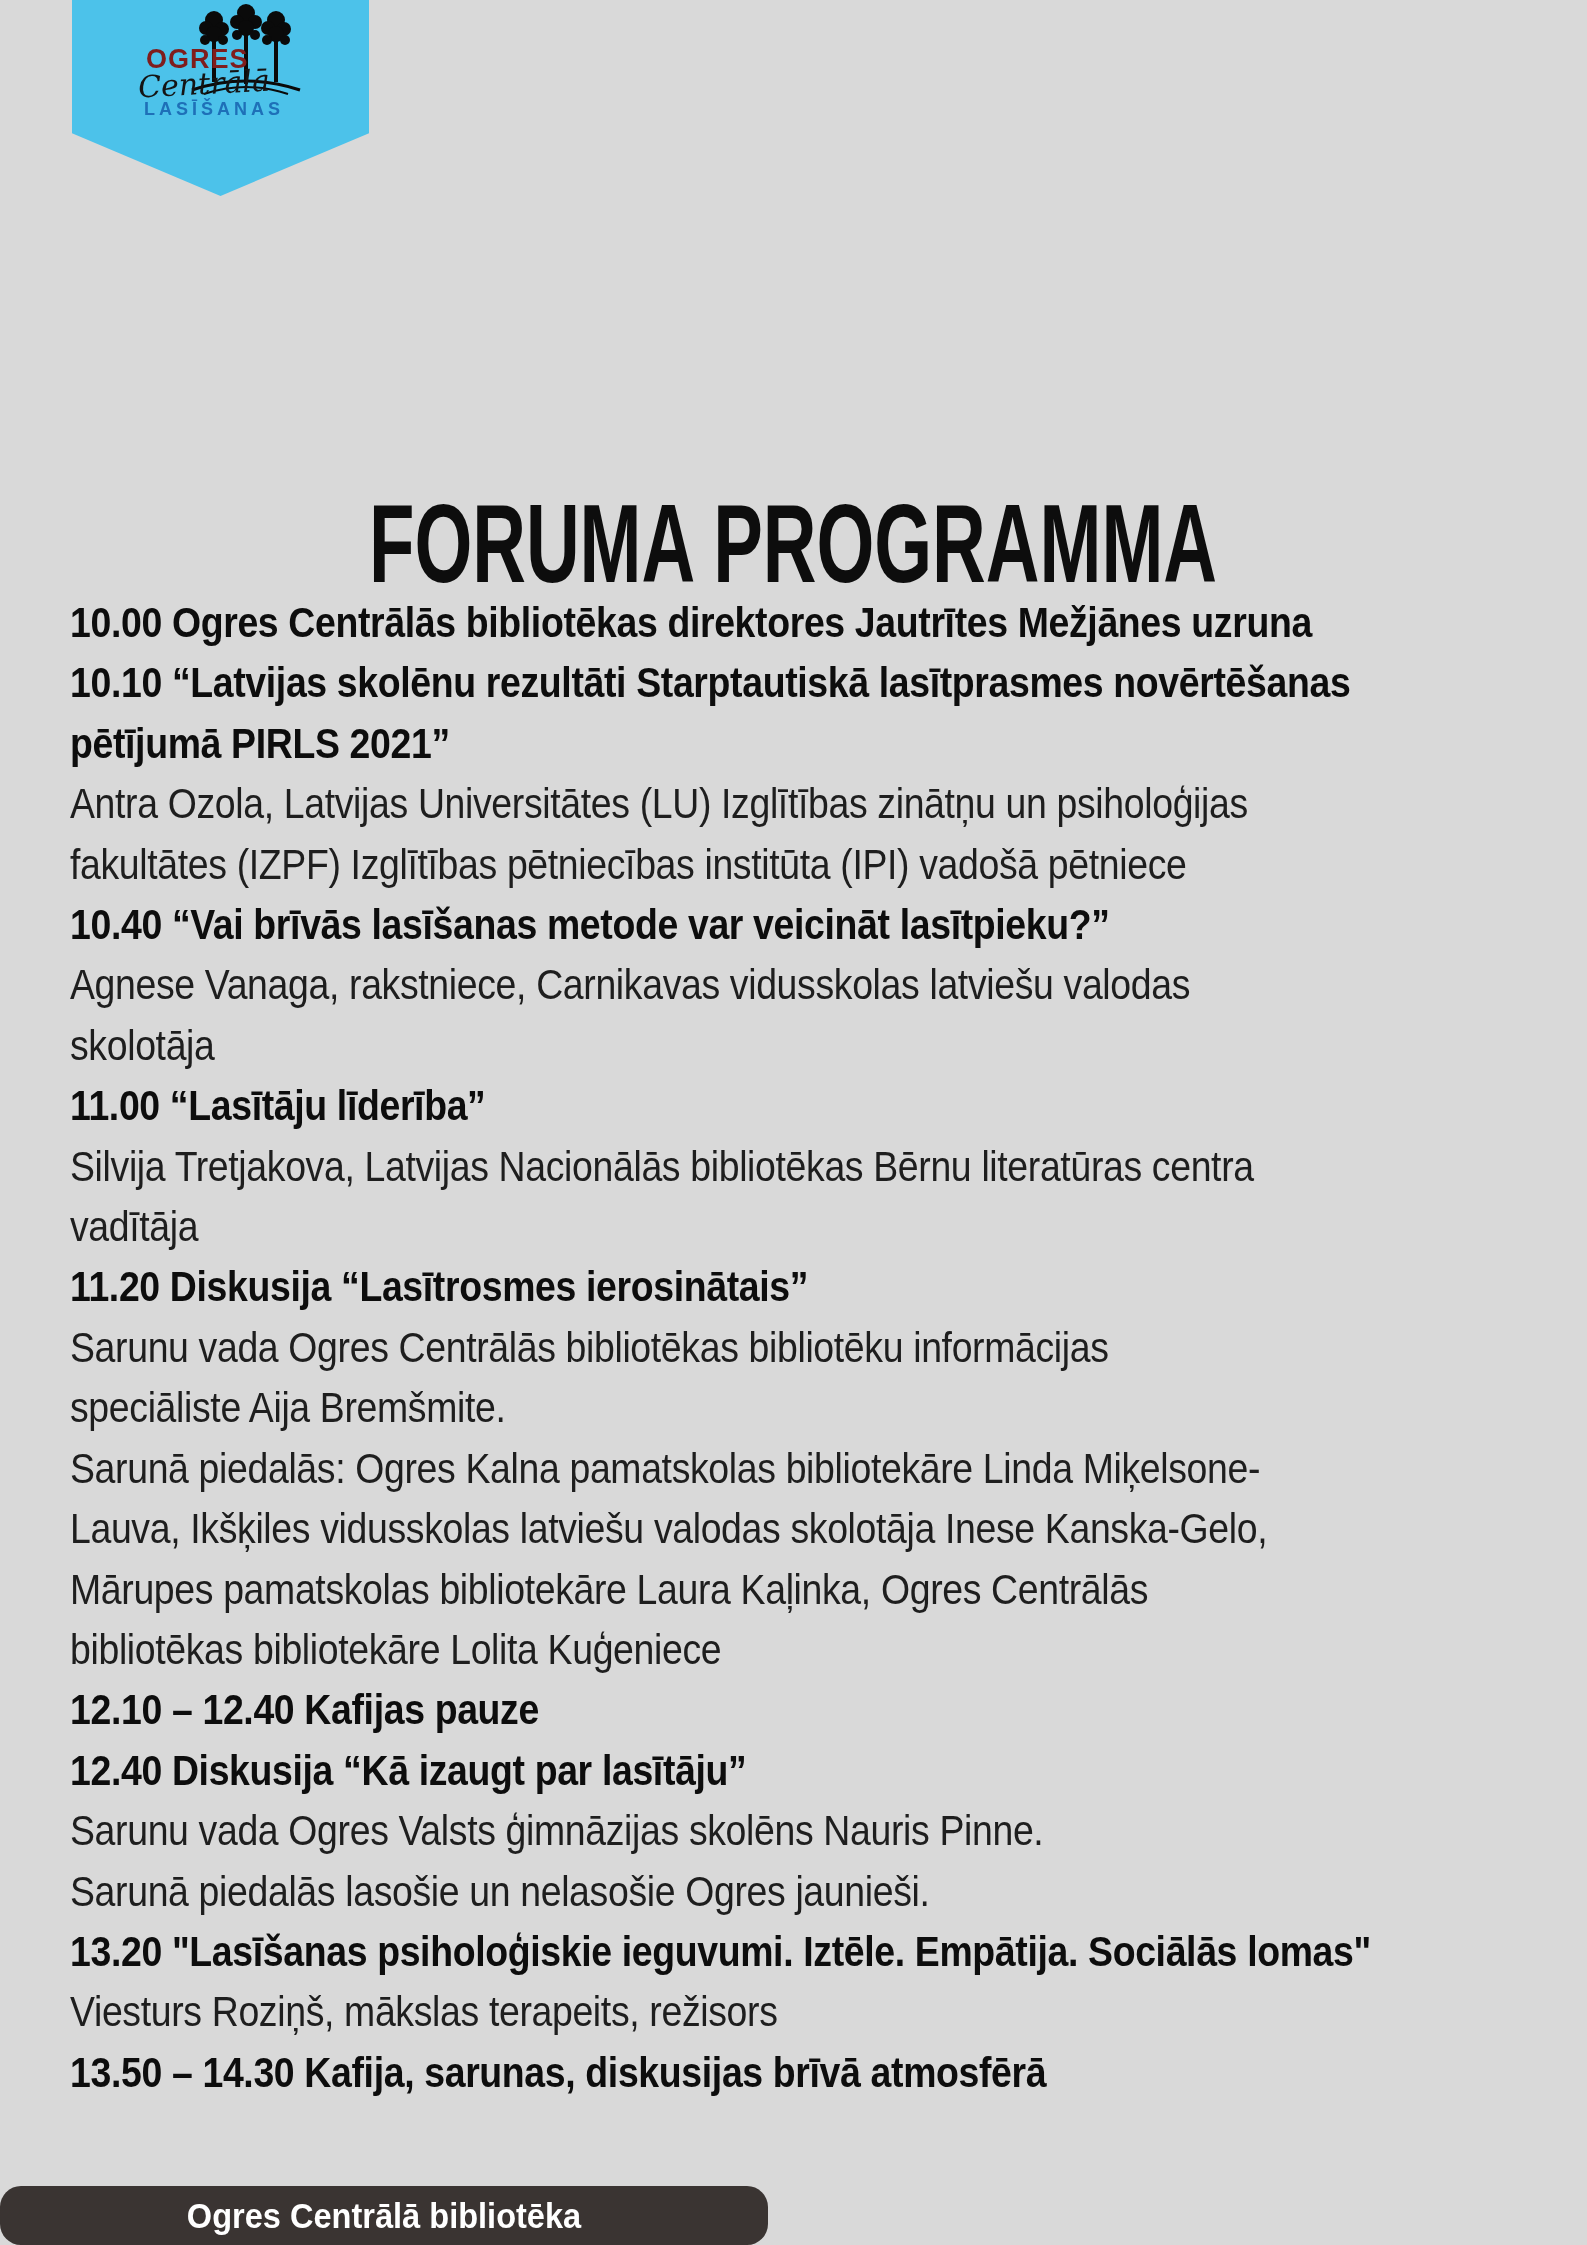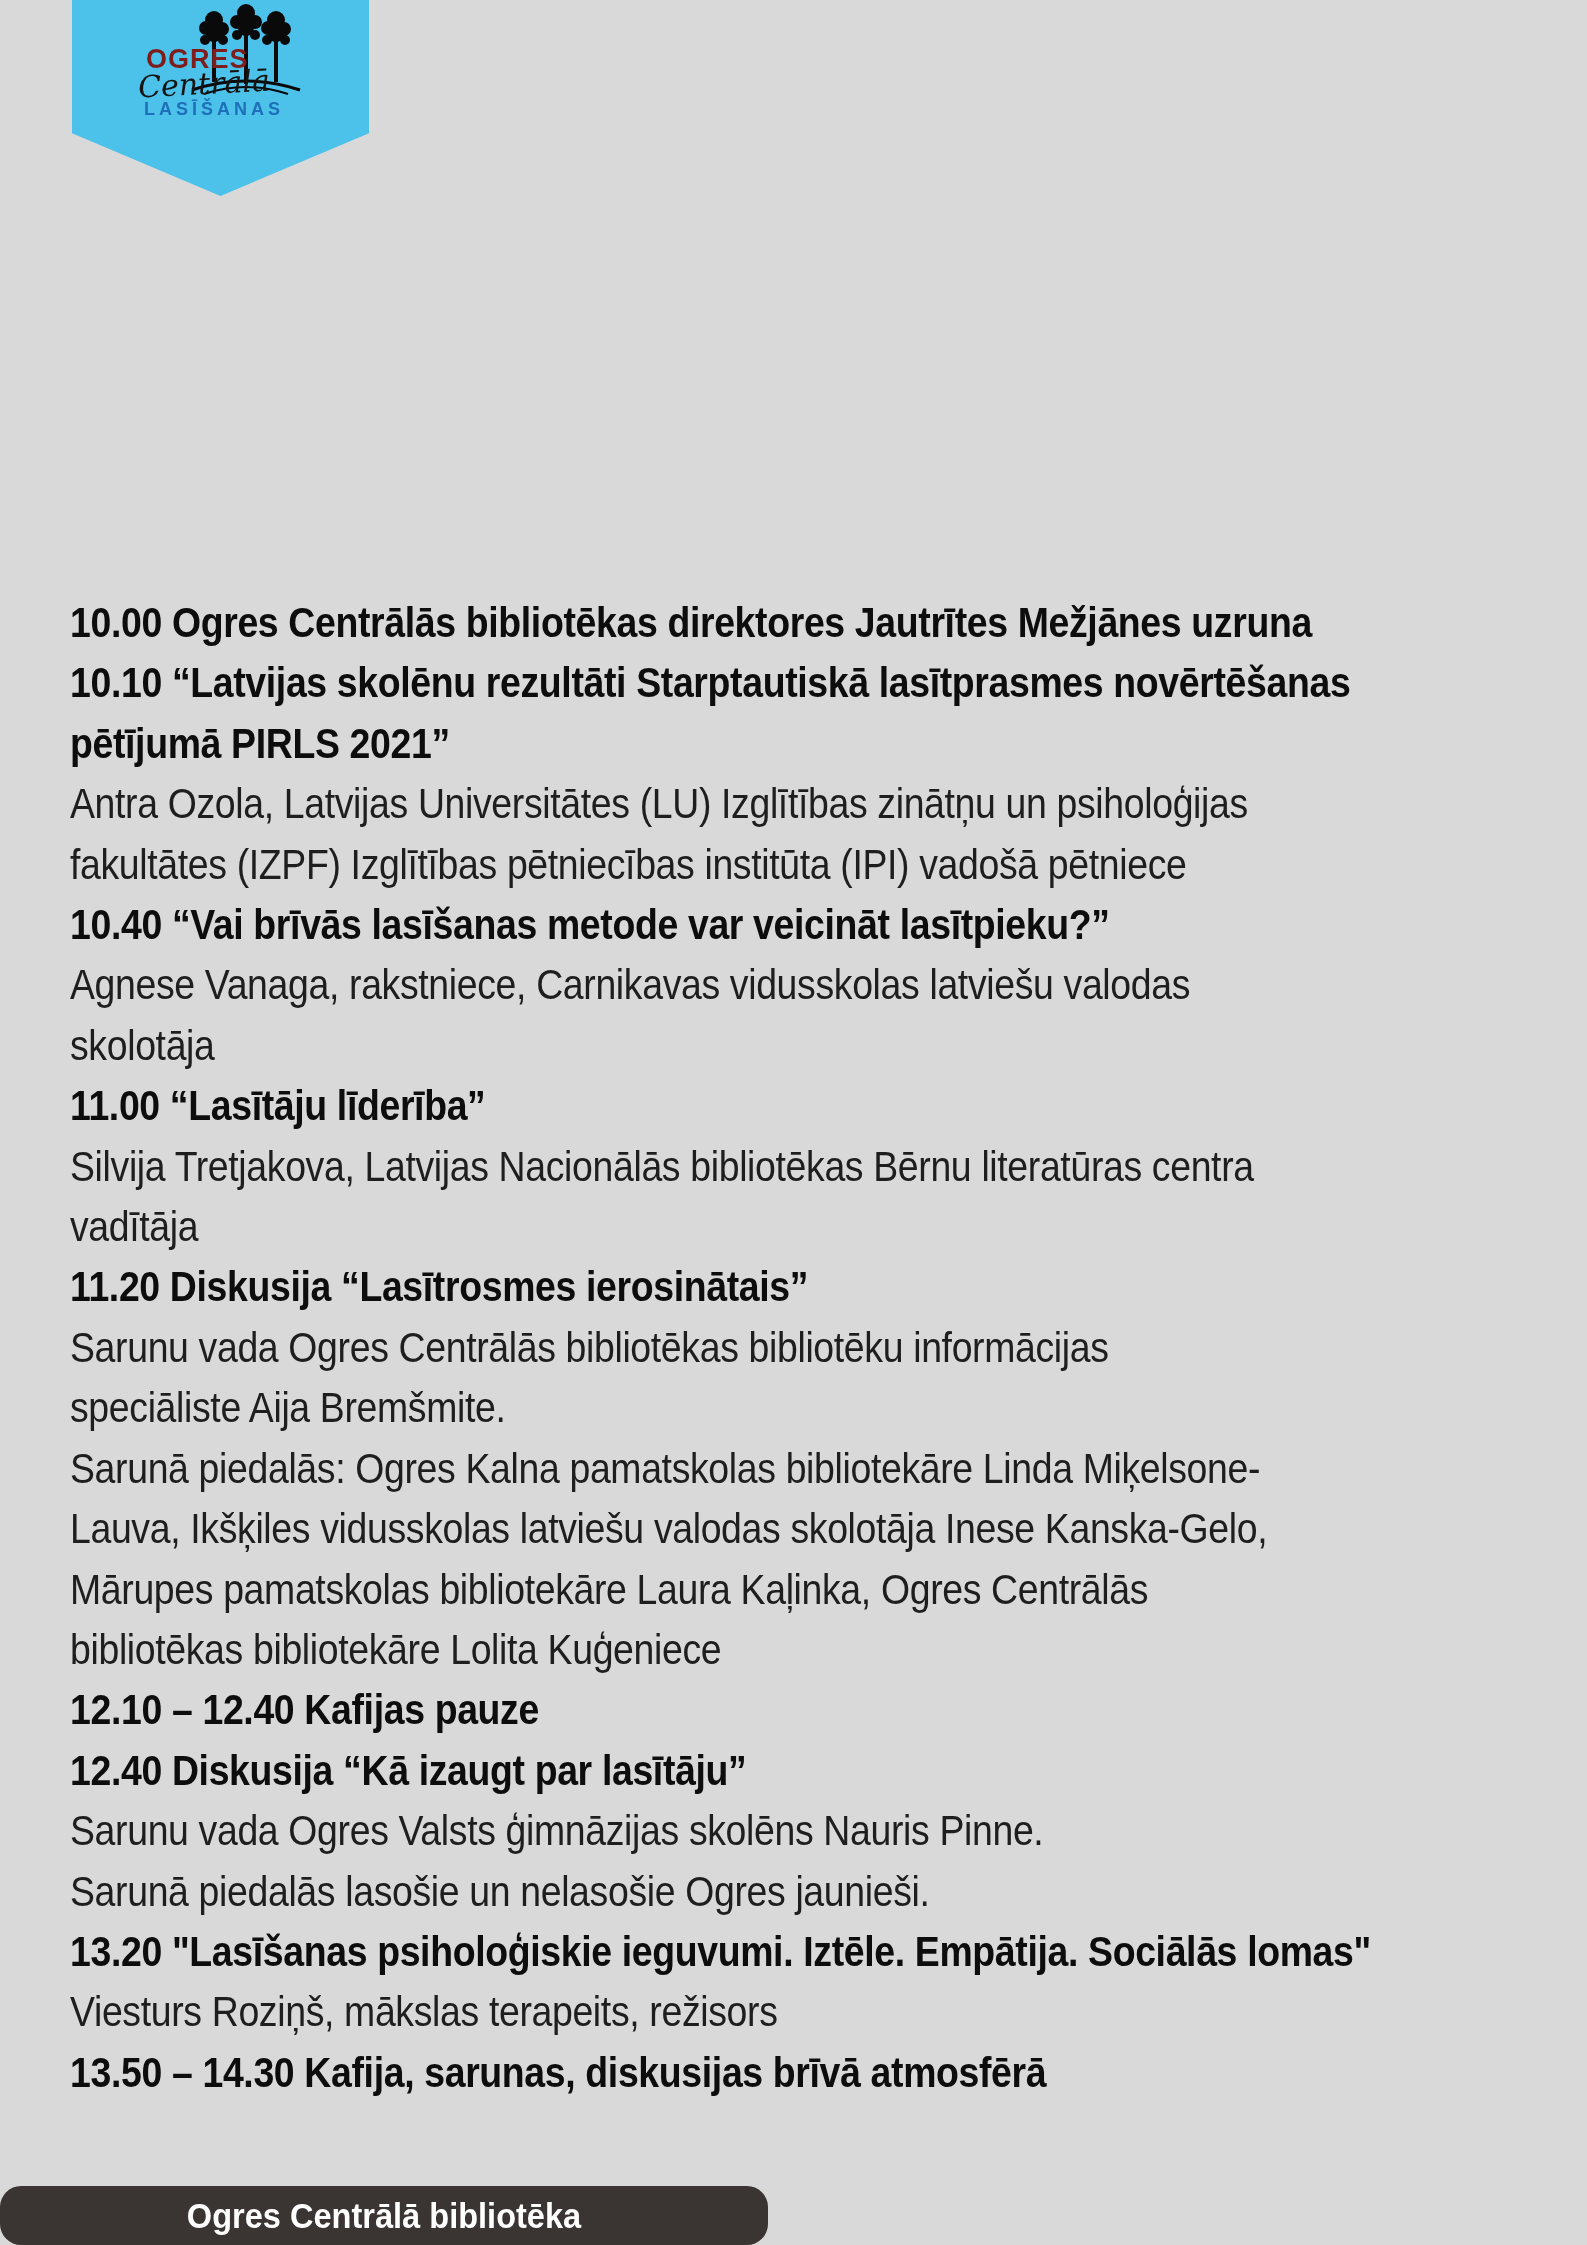--- a/index.html
+++ b/index.html
@@ -79,20 +79,25 @@
         <path d="M14 92 Q56 78 98 92" fill="none" stroke="#0a0a0a" stroke-width="2"></path>
       </svg>
       <span class="org1">OGRES</span>
       <span class="org2">Centrālā</span>
       <span class="org3">LASĪŠANAS</span>
     </div>
   </div>
 
 
 
+  <div class="heading-wrap">
+    <svg width="880" height="120" viewBox="0 0 880 120">
+      <text x="440" y="96" text-anchor="middle" textLength="848" lengthAdjust="spacingAndGlyphs" font-family="Liberation Sans, sans-serif" font-weight="bold" font-size="112" fill="#0D0D0D">FORUMA PROGRAMMA</text>
+    </svg>
+  </div>
 
   <div class="program">
 
   <div class="line bold">10.00 Ogres Centrālās bibliotēkas direktores Jautrītes Mežjānes uzruna</div>
       <div class="line bold">10.10 “Latvijas skolēnu rezultāti Starptautiskā lasītprasmes novērtēšanas</div>
       <div class="line bold">pētījumā PIRLS 2021”</div>
       <div class="line">Antra Ozola, Latvijas Universitātes (LU) Izglītības zinātņu un psiholoģijas</div>
       <div class="line">fakultātes (IZPF) Izglītības pētniecības institūta (IPI) vadošā pētniece</div>
       <div class="line bold">10.40 “Vai brīvās lasīšanas metode var veicināt lasītpieku?”</div>
       <div class="line">Agnese Vanaga, rakstniece, Carnikavas vidusskolas latviešu valodas</div>

